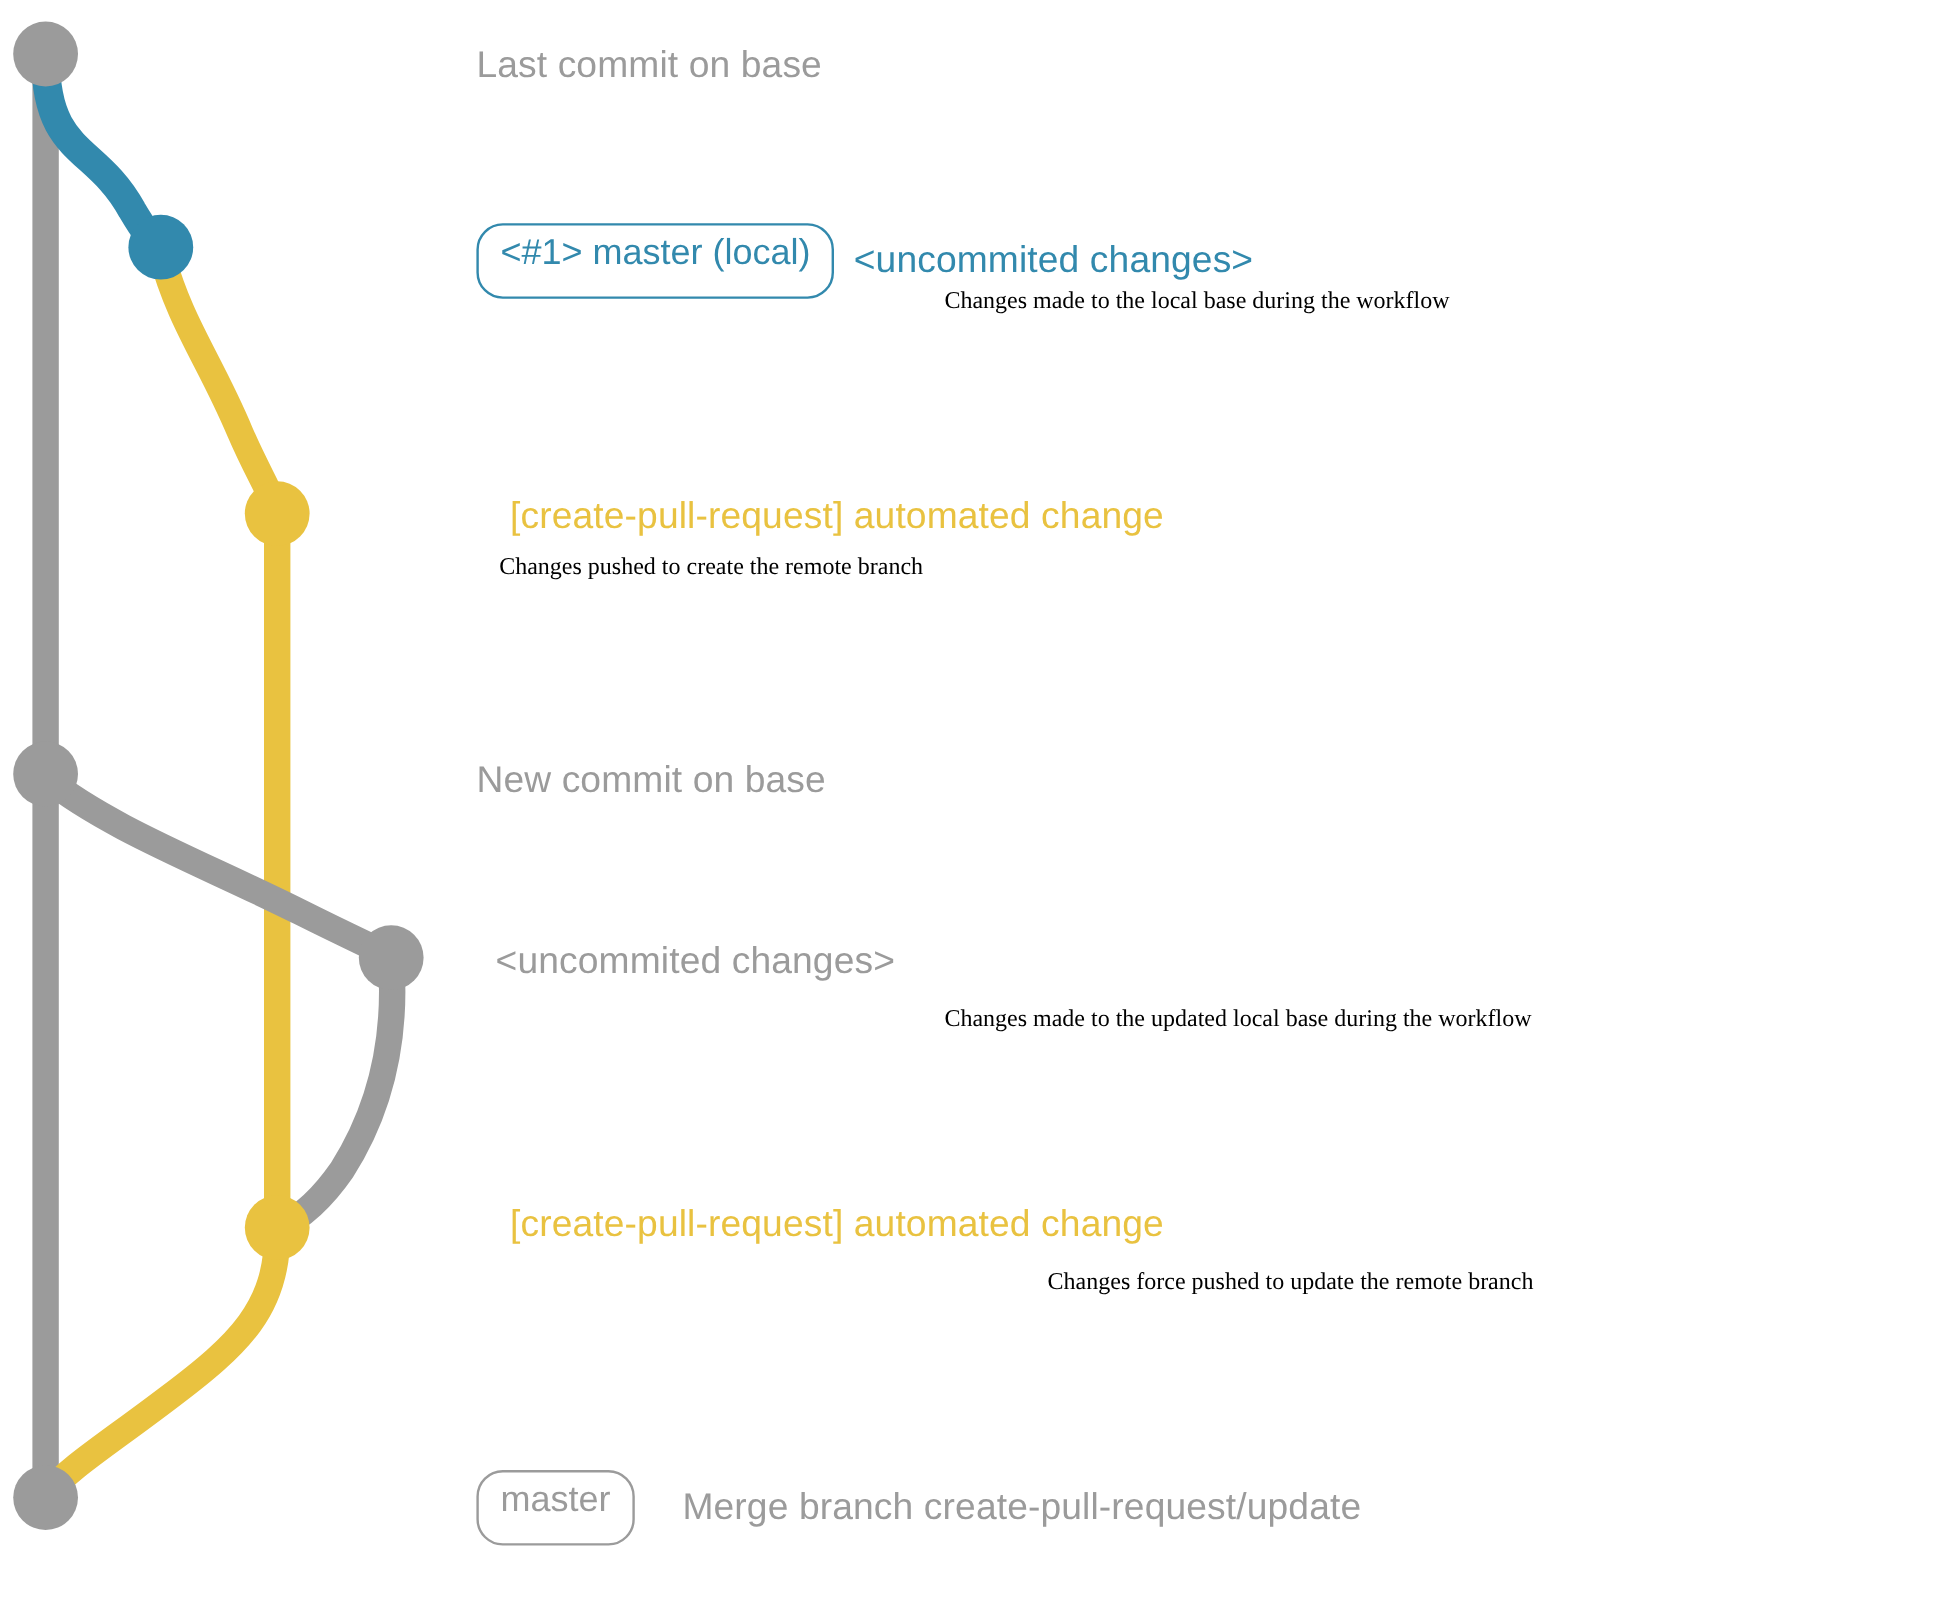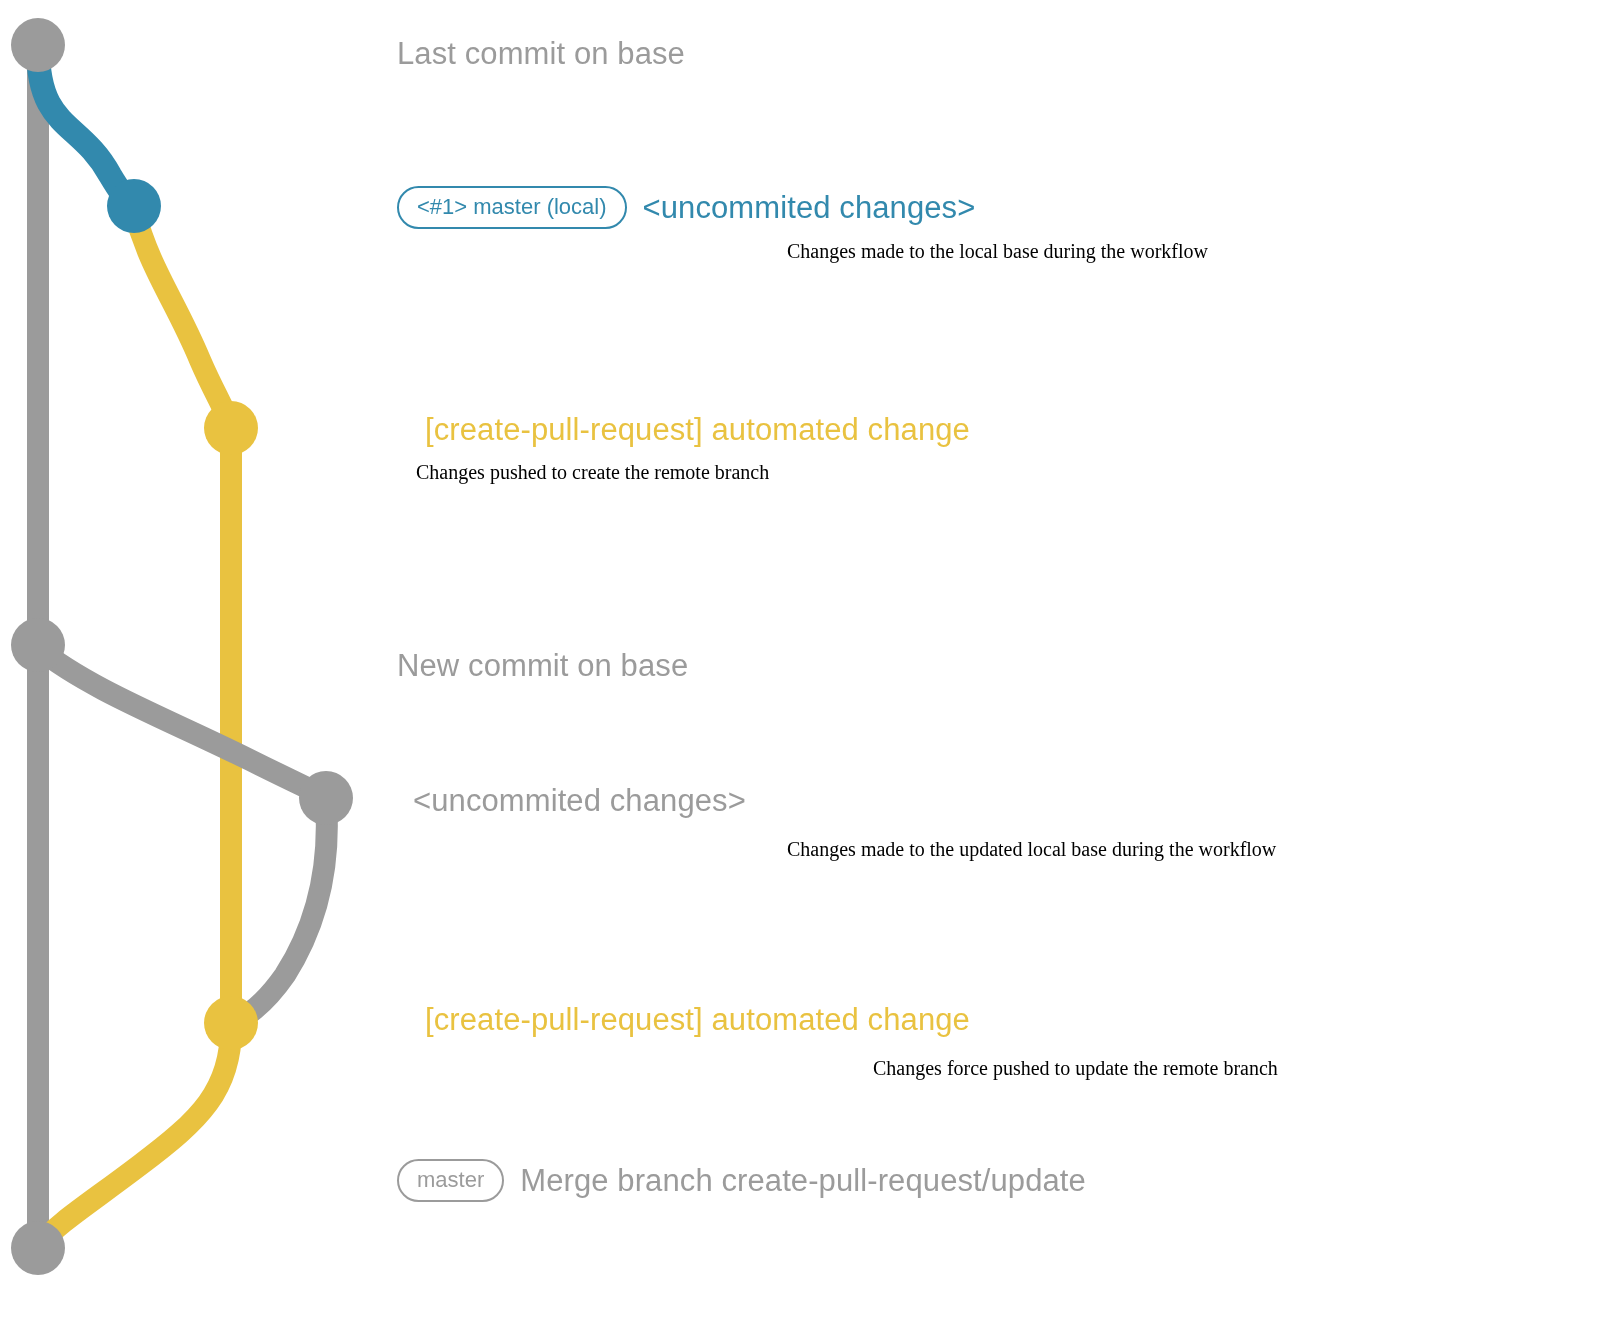--- a/index.html
+++ b/index.html
@@ -35,22 +35,22 @@
     white-space: nowrap;
   }
   .plain-label {
     font-size: 31px;
     letter-spacing: 0.1px;
   }
   .badge {
     display: inline-block;
     border: 2px solid currentColor;
     border-radius: 22px;
-    padding: 7px 18px 9px 18px;
-    font-size: 22px;
+    padding: 7px 18px 20px 18px;
+    font-size: 30px;
     line-height: 1.05;
     background: #ffffff;
   }
   .badge-text {
     display: inline-block;
   }
   .after-badge {
     font-size: 31px;
     margin-left: 16px;
     letter-spacing: 0.1px;
@@ -105,34 +105,34 @@
     </span>
     <span class="after-badge c-blue">&lt;uncommited changes&gt;</span>
   </div>
   <div class="desc" style="left:787px; top:240px;">Changes made to the local base during the workflow</div>
 
   <div class="row" style="left:397px; top:412px;">
     <span class="plain-label c-yellow">[create-pull-request] automated change</span>
   </div>
   <div class="desc" style="left:416px; top:461px;">Changes pushed to create the remote branch</div>
 
-  <div class="row" style="left:397px; top:632px;margin-top:16px;">
+  <div class="row" style="left:397px; top:632px;">
     <span class="plain-label c-gray">New commit on base</span>
   </div>
 
   <div class="row" style="left:397px; top:783px;">
     <span class="after-badge c-gray">&lt;uncommited changes&gt;</span>
   </div>
   <div class="desc" style="left:787px; top:838px;">Changes made to the updated local base during the workflow</div>
 
   <div class="row" style="left:397px; top:1002px;">
     <span class="after-badge c-yellow">[create-pull-request] automated change</span>
   </div>
   <div class="desc" style="left:873px; top:1057px;">Changes force pushed to update the remote branch</div>
 
-  <div class="row" style="left:397px; top:1159px;">
+  <div class="row" style="left:397px; top:1225px;gap:24px;">
     <span class="badge c-gray">
       <span class="badge-text">master</span>
     </span>
     <span class="after-badge c-gray">Merge branch create-pull-request/update</span>
   </div>
 
 </div>
 
 </body></html>

